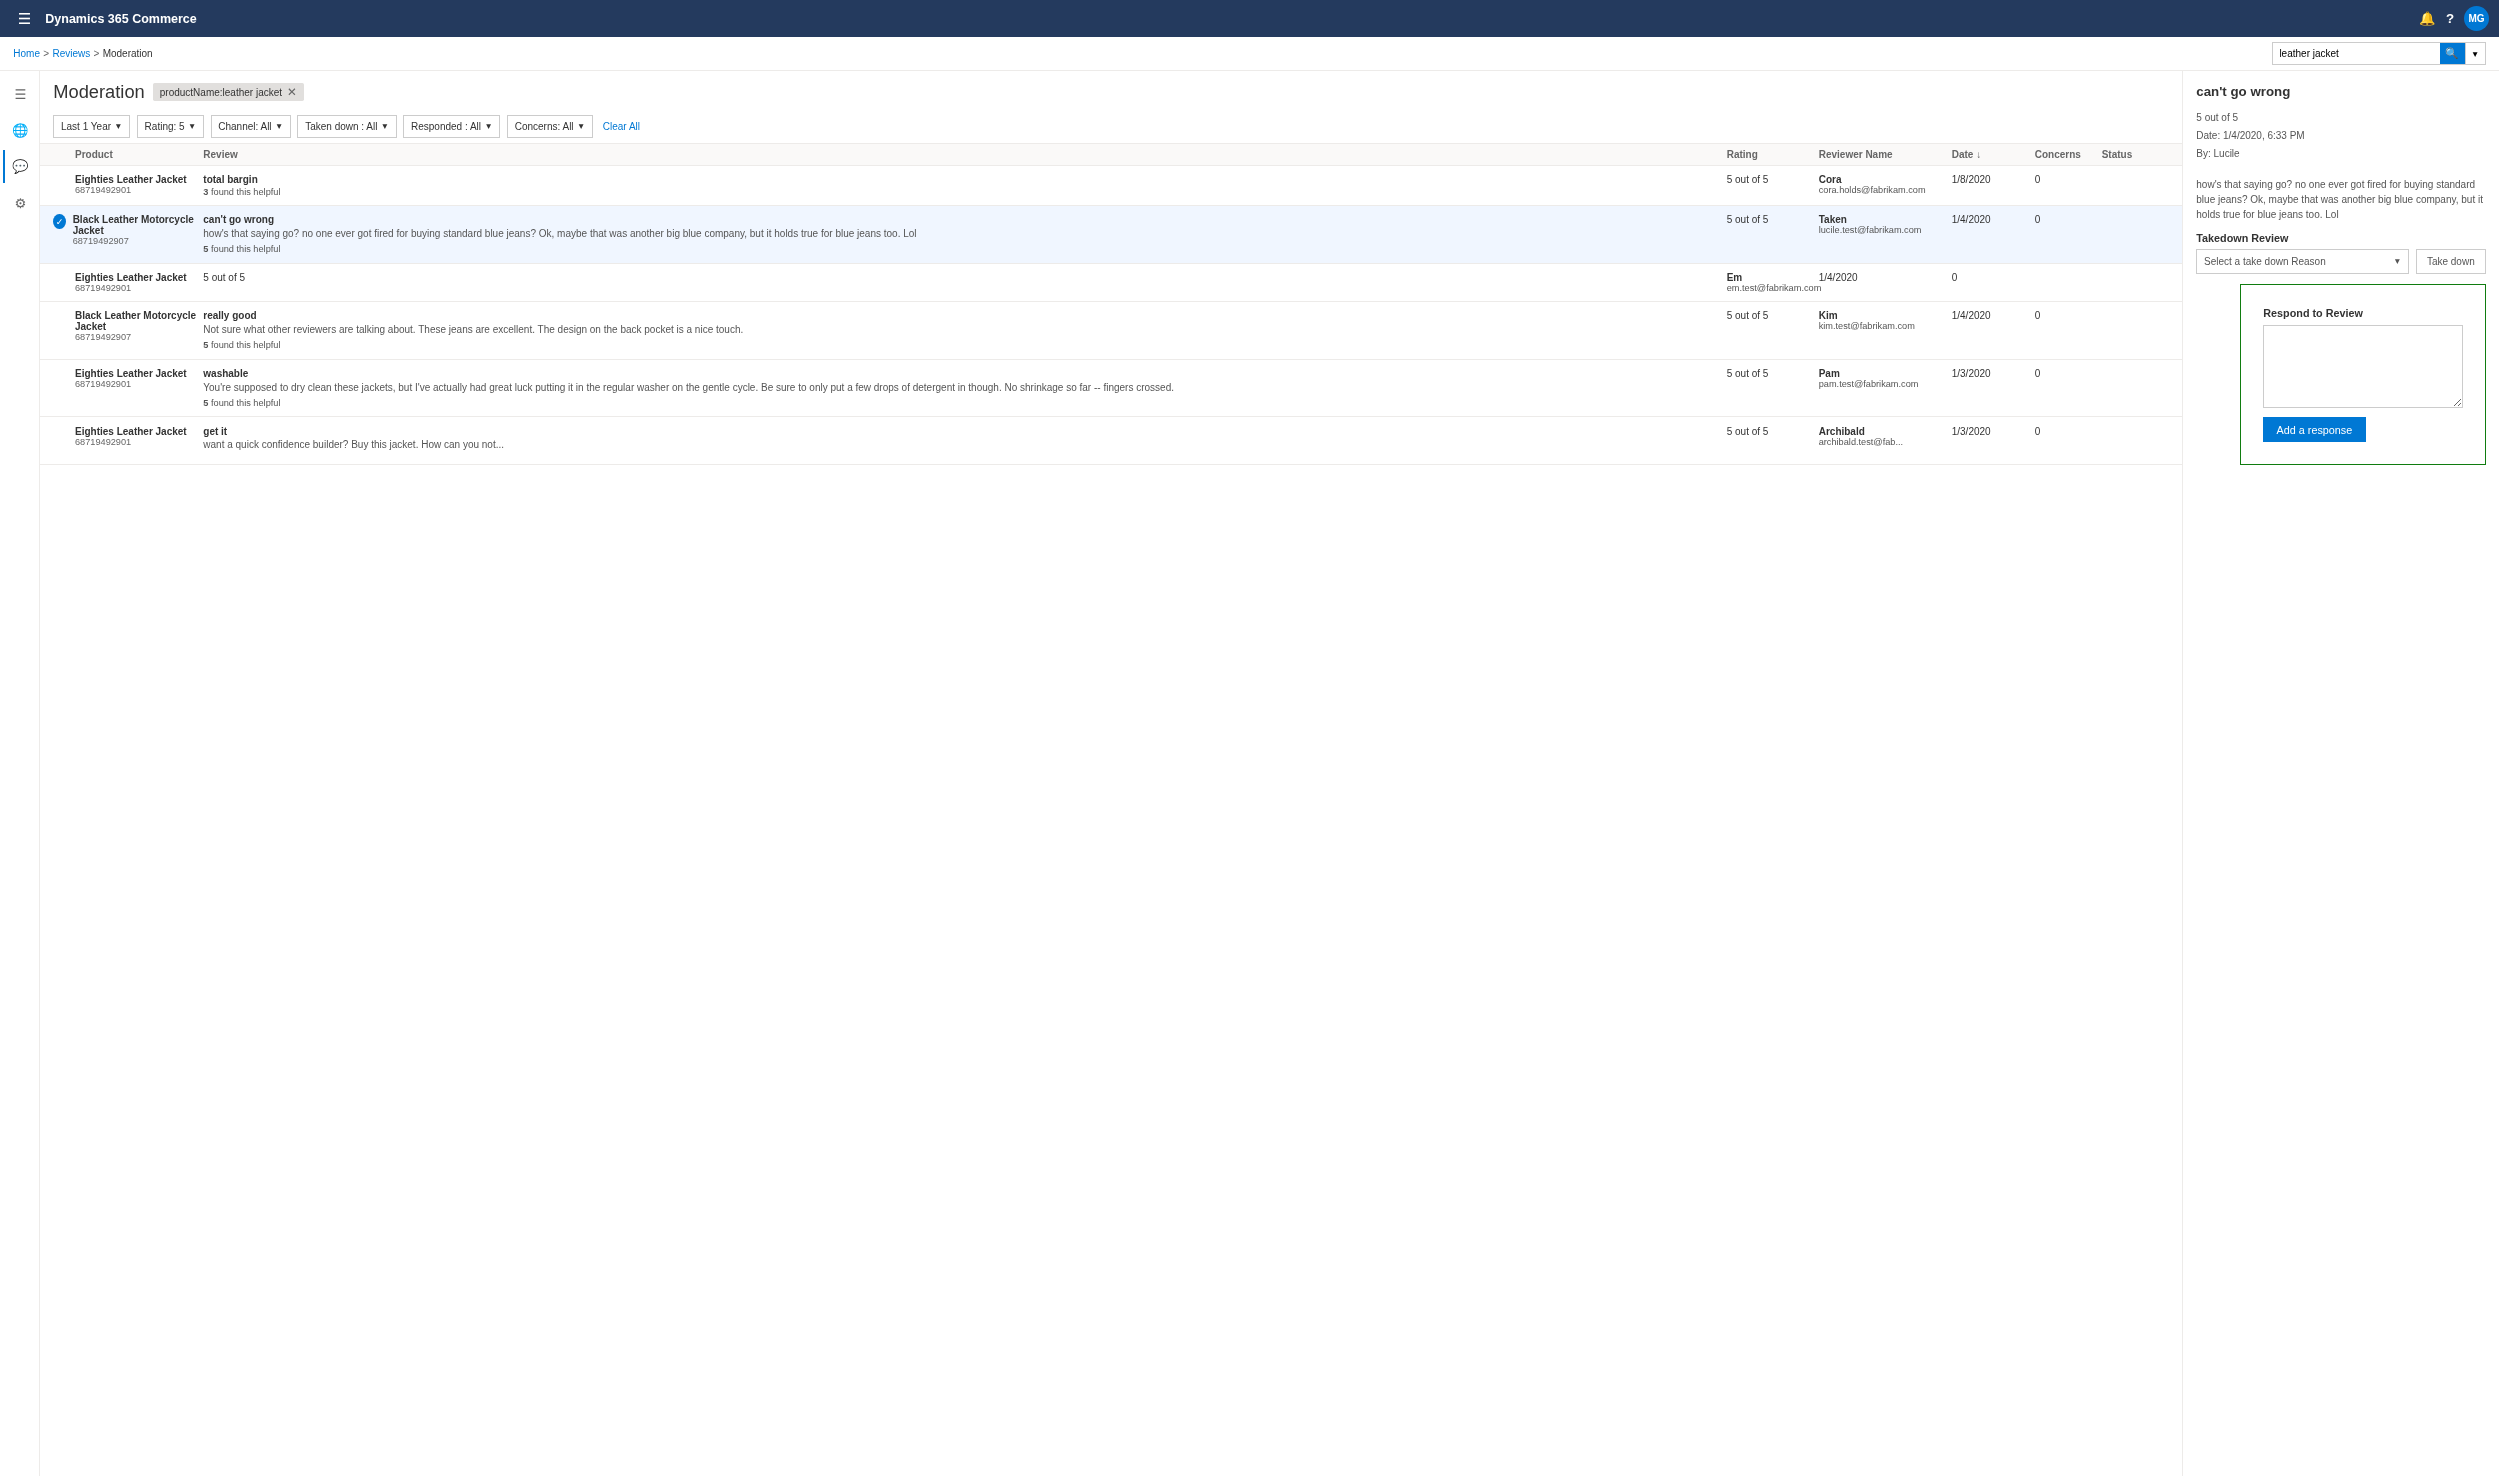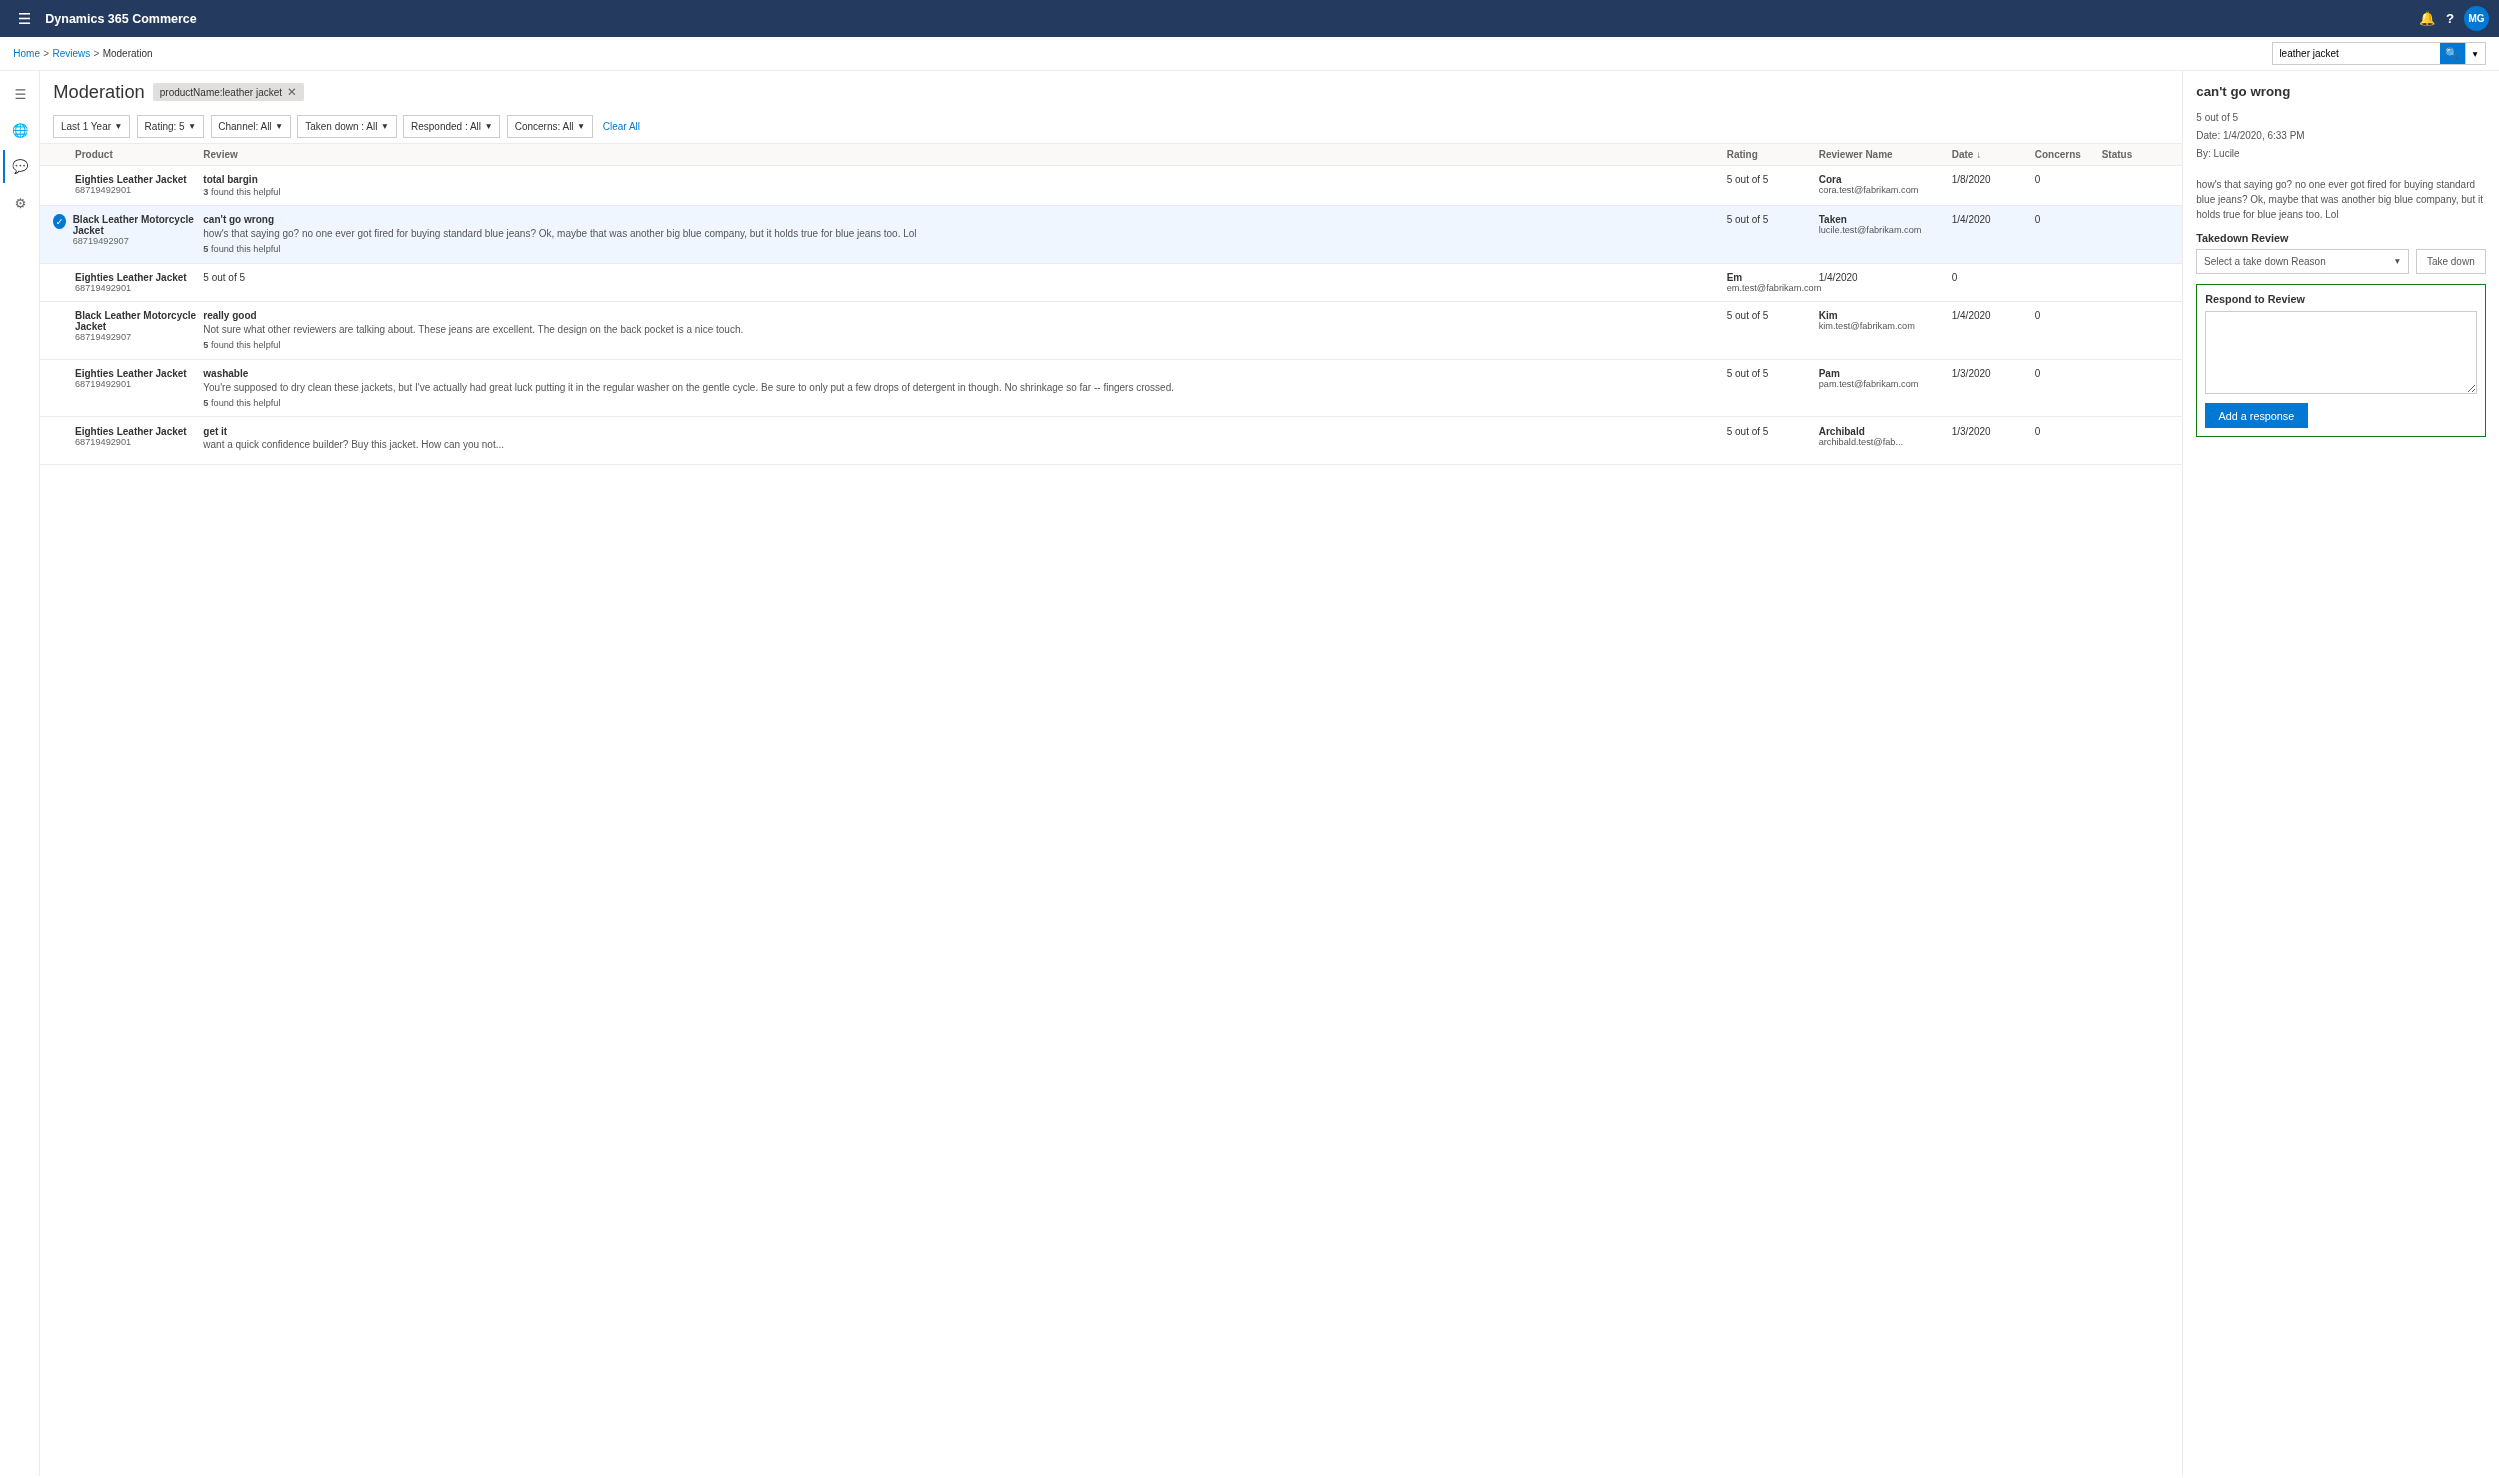--- a/index.html
+++ b/index.html
@@ -356,21 +356,22 @@
       background: #fff;
       padding: 4.2px 10px;
       font-size: 10px;
       cursor: pointer;
       height: 25px;
       color: #555;
     }
 
     .respond-section {
       border: 1.7px solid #107c10;
-      padding: 8px;
+      padding: 22px;
+      margin-left: 44px;
     }
 
     .respond-section .section-label {
       font-size: 10.8px;
       font-weight: 600;
       color: #333;
       margin-bottom: 6.7px;
     }
 
     .respond-textarea {
@@ -498,21 +499,21 @@
             <div class="product-name">Eighties Leather Jacket</div>
             <div class="product-id">68719492901</div>
           </div>
           <div>
             <div class="review-title">total bargin</div>
             <div class="helpful-text"><span>3</span> found this helpful</div>
           </div>
           <div>5 out of 5</div>
           <div>
             <div style="font-weight:600; font-size:10px;">Cora</div>
-            <div class="reviewer-email">cora.test@fabrikam.com</div>
+            <div class="reviewer-email">cora.holds@fabrikam.com</div>
           </div>
           <div>1/8/2020</div>
           <div>0</div>
           <div></div>
         </div>
 
         <div class="table-row selected">
           <div>
             <div class="selected-indicator" style="align-items:flex-start;">
               <div class="row-checkbox">✓</div>

